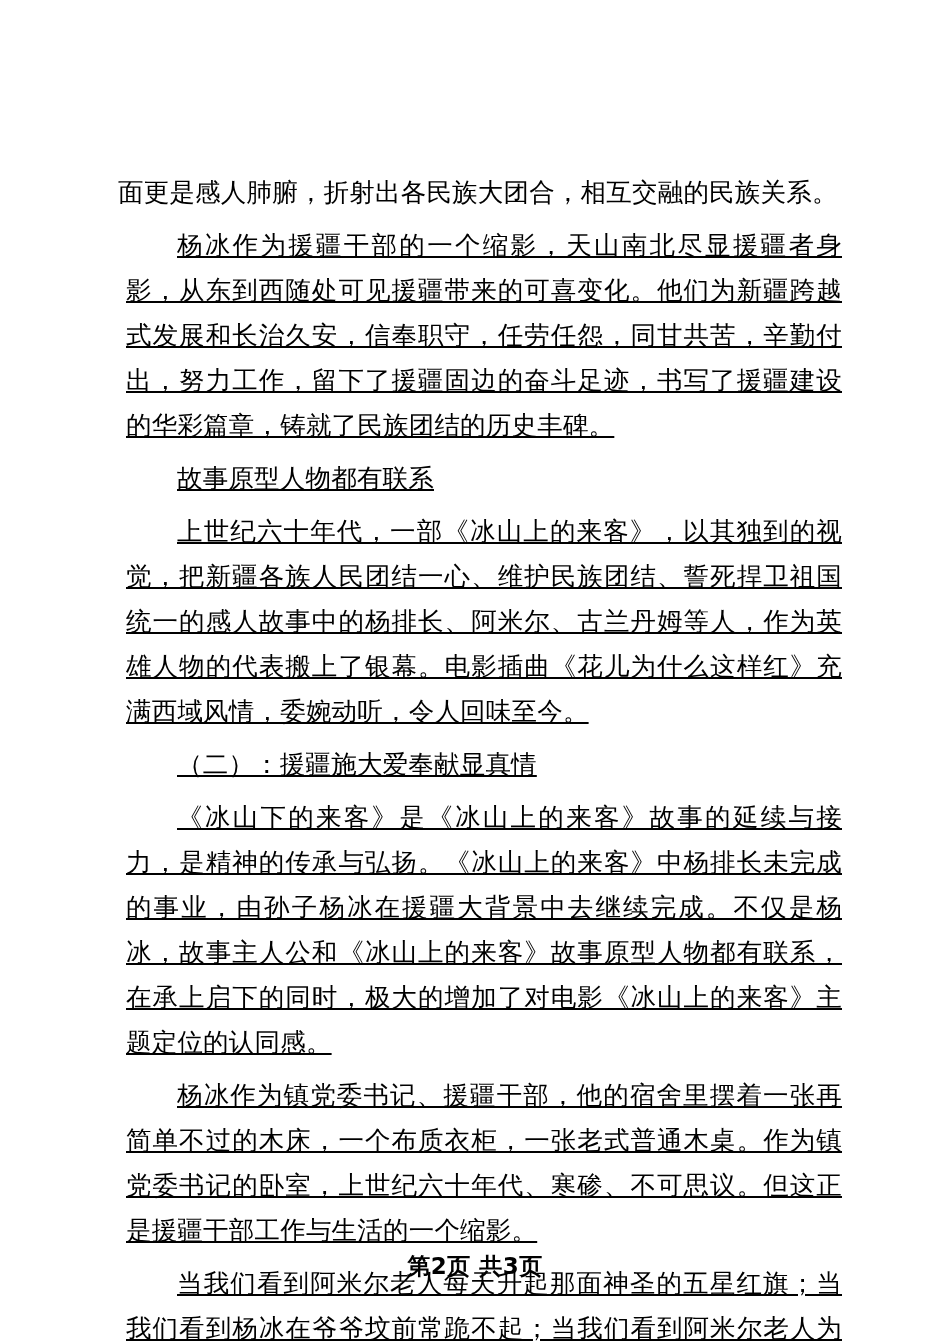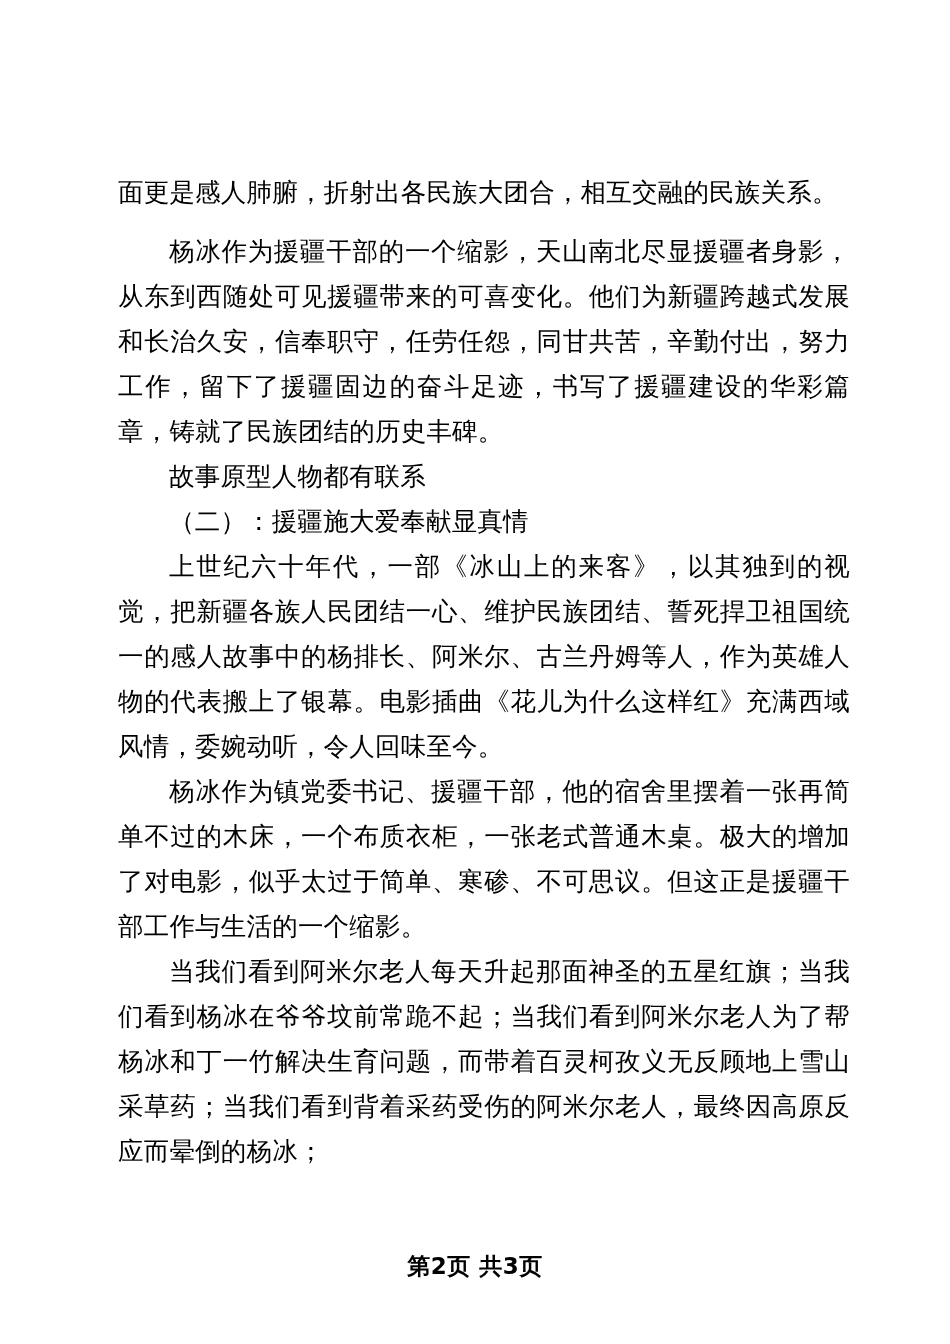--- a/index.html
+++ b/index.html
@@ -29,25 +29,25 @@
     line-height: 45px;
     letter-spacing: 0.2px;
     text-align: justify;
     text-justify: inter-ideograph;
   }
   .p {
     margin: 0;
     text-indent: 0;
   }
   .p-indent {
-    margin: 0;
+    margin: 8px;
     text-indent: 2em;
+    text-decoration: underline;
   }
   .gap-after {
-    margin-bottom: 14px;
   }
   .footer {
     position: absolute;
     left: 0;
     right: 0;
     bottom: 62px;
     text-align: center;
     font-size: 23px;
     font-weight: bold;
     font-family: "DejaVu Sans", "Liberation Sans", sans-serif;
@@ -58,22 +58,23 @@
   }
 </style>
 </head>
 <body>
 
 <div class="page">
   <div class="doc-body">
     <p class="p gap-after">面更是感人肺腑，折射出各民族大团合，相互交融的民族关系。</p>
     <p class="p-indent">杨冰作为援疆干部的一个缩影，天山南北尽显援疆者身影，从东到西随处可见援疆带来的可喜变化。他们为新疆跨越式发展和长治久安，信奉职守，任劳任怨，同甘共苦，辛勤付出，努力工作，留下了援疆固边的奋斗足迹，书写了援疆建设的华彩篇章，铸就了民族团结的历史丰碑。</p>
     <p class="p-indent">故事原型人物都有联系</p>
+    <p class="p-indent">上世纪六十年代，一部《冰山上的来客》，以其独到的视觉，把新疆各族人民团结一心、维护民族团结、誓死捍卫祖国统一的感人故事中的杨排长、阿米尔、古兰丹姆等人，作为英雄人物的代表搬上了银幕。电影插曲《花儿为什么这样红》充满西域风情，委婉动听，令人回味至今。</p>
     <p class="p-indent">（二）：援疆施大爱奉献显真情</p>
-    <p class="p-indent">上世纪六十年代，一部《冰山上的来客》，以其独到的视觉，把新疆各族人民团结一心、维护民族团结、誓死捍卫祖国统一的感人故事中的杨排长、阿米尔、古兰丹姆等人，作为英雄人物的代表搬上了银幕。电影插曲《花儿为什么这样红》充满西域风情，委婉动听，令人回味至今。</p>
-    <p class="p-indent">杨冰作为镇党委书记、援疆干部，他的宿舍里摆着一张再简单不过的木床，一个布质衣柜，一张老式普通木桌。极大的增加了对电影，似乎太过于简单、寒碜、不可思议。但这正是援疆干部工作与生活的一个缩影。</p>
+    <p class="p-indent">《冰山下的来客》是《冰山上的来客》故事的延续与接力，是精神的传承与弘扬。《冰山上的来客》中杨排长未完成的事业，由孙子杨冰在援疆大背景中去继续完成。不仅是杨冰，故事主人公和《冰山上的来客》故事原型人物都有联系，在承上启下的同时，极大的增加了对电影《冰山上的来客》主题定位的认同感。</p>
+    <p class="p-indent">杨冰作为镇党委书记、援疆干部，他的宿舍里摆着一张再简单不过的木床，一个布质衣柜，一张老式普通木桌。作为镇党委书记的卧室，上世纪六十年代、寒碜、不可思议。但这正是援疆干部工作与生活的一个缩影。</p>
     <p class="p-indent">当我们看到阿米尔老人每天升起那面神圣的五星红旗；当我们看到杨冰在爷爷坟前常跪不起；当我们看到阿米尔老人为了帮杨冰和丁一竹解决生育问题，而带着百灵柯孜义无反顾地上雪山采草药；当我们看到背着采药受伤的阿米尔老人，最终因高原反应而晕倒的杨冰；</p>
 
   </div>
   <div class="footer">
     <span class="footer-inner">第2页 共3页</span>
   </div>
 </div>
 
 </body></html>

